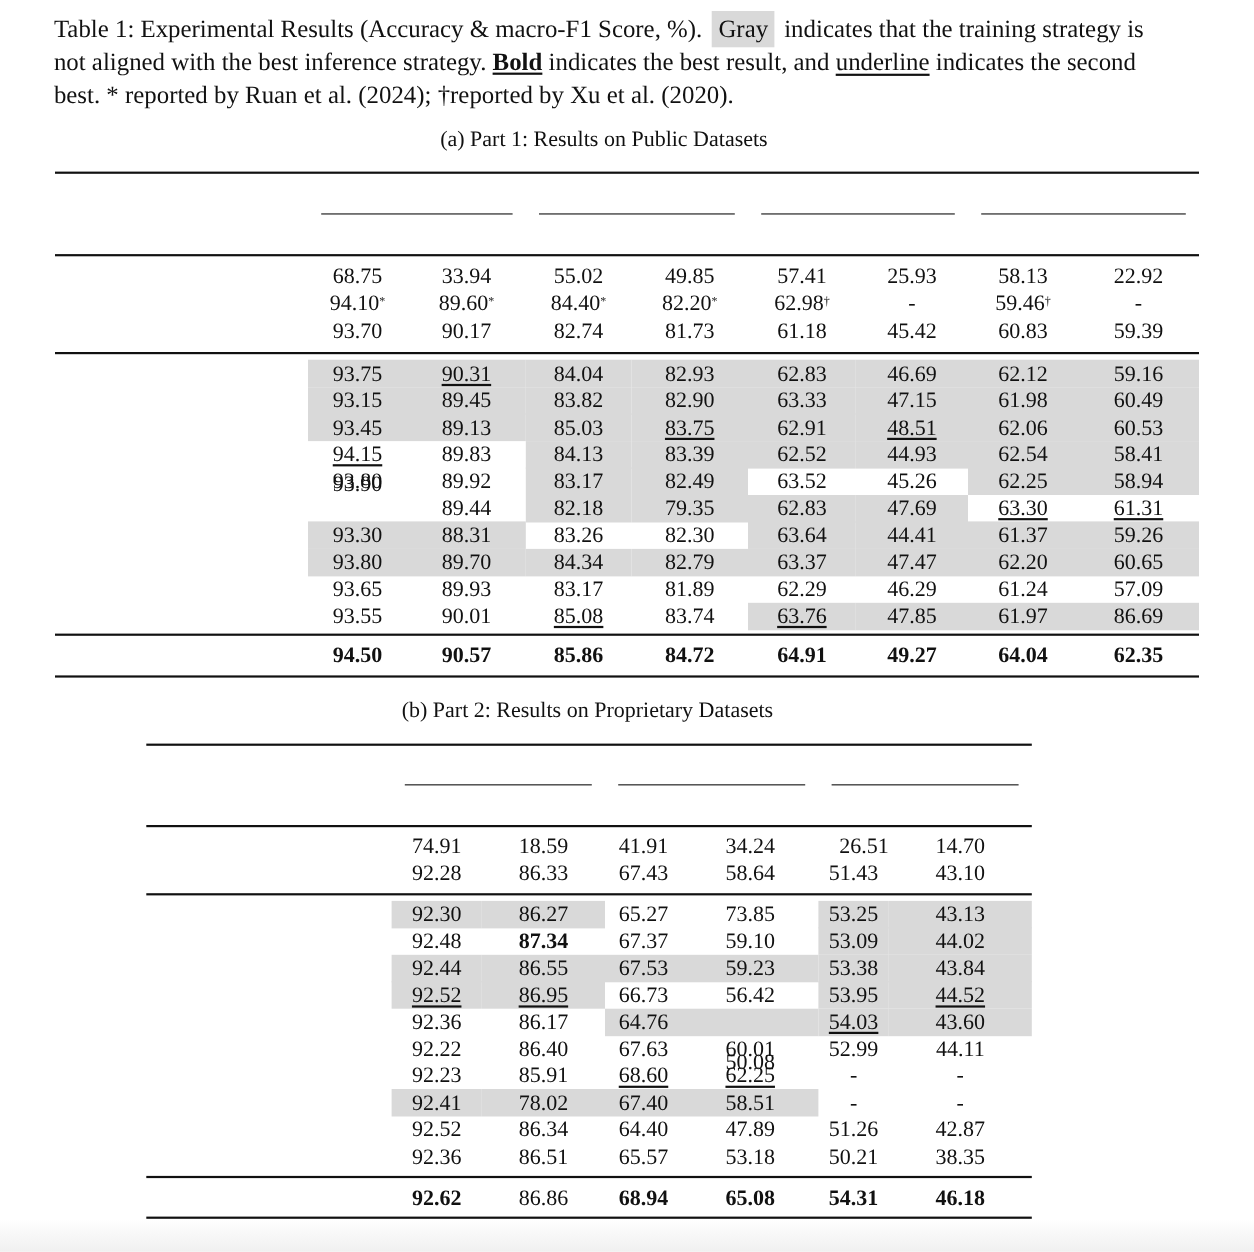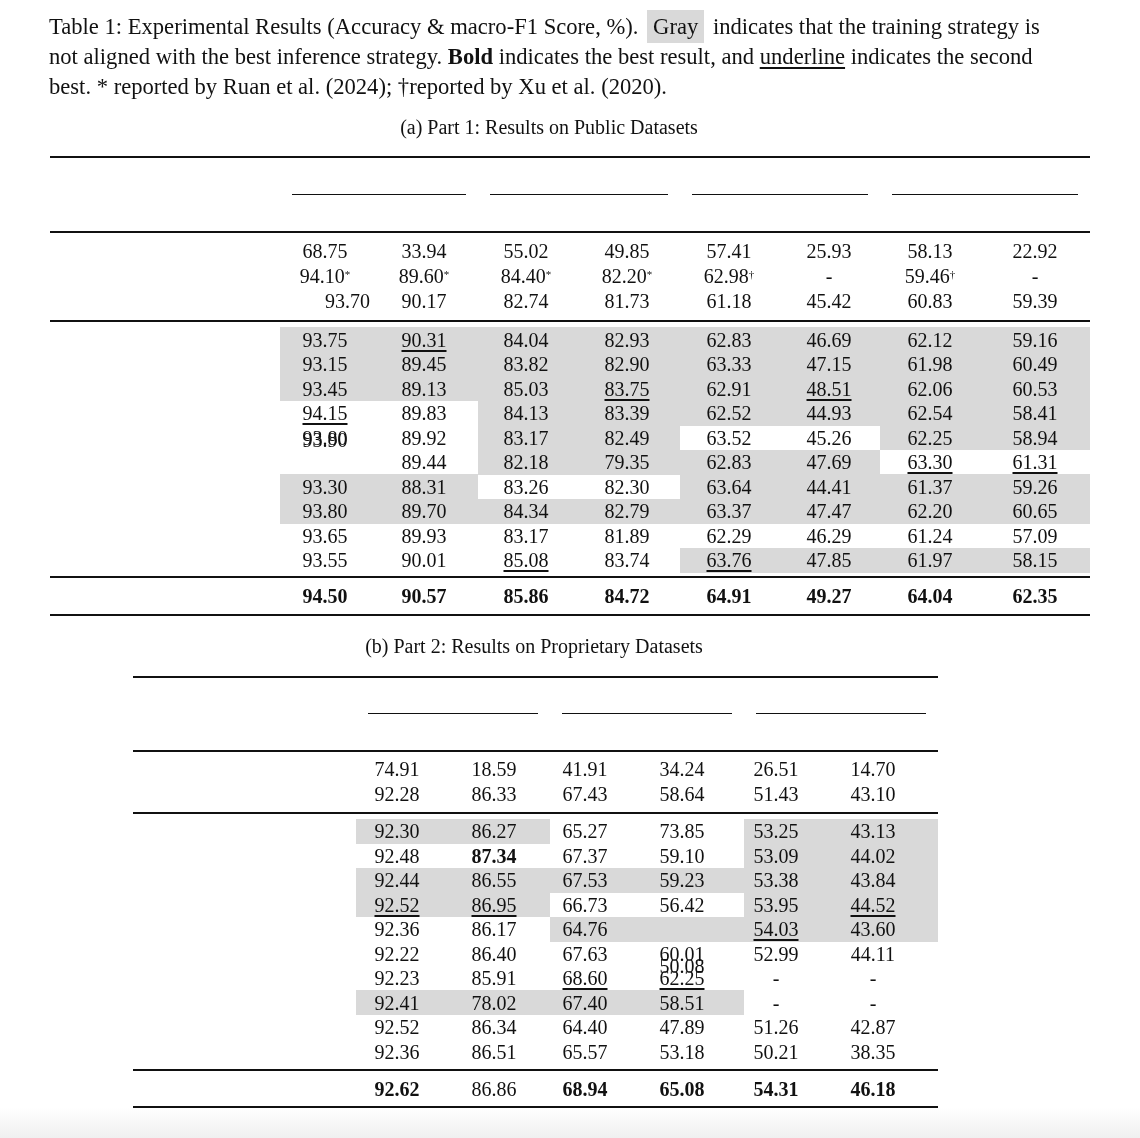--- a/index.html
+++ b/index.html
@@ -4,21 +4,21 @@
 <style>
   html, body { margin:0; padding:0; }
   body {
     width:1140px; height:1138px; background:#ffffff; position:relative; overflow:hidden;
     font-family: "Liberation Serif", "DejaVu Serif", serif; color:#111;
   }
   .bottom-fade { position:absolute; left:0; top:1108px; width:1140px; height:30px;
     background:linear-gradient(#ffffff, #f0f0f0); }
   .caption { position:absolute; left:49px; top:12px; width:1000px; font-size:22.6px; line-height:30px; }
   .caption .gray-chip { background:#d9d9d9; padding:4px 6px; margin:0 3px; }
-  .caption b { font-weight:bold; }
+  .caption b { font-weight:bold;text-decoration:underline; }
   .caption u { text-decoration:underline; text-underline-offset:3px; }
   .subcap { position:absolute; font-size:20px; text-align:center; white-space:nowrap; }
 
   .tbl { position:absolute; }
   .rule { position:absolute; background:#111; }
   .cell { position:absolute; font-size:20px; white-space:nowrap; text-align:center; line-height:24px; }
   .cell.left { text-align:left; }
   .cell.bold { font-weight:bold; }
   .cell.ul span { text-decoration:underline; text-underline-offset:3px; }
   .shade { position:absolute; background:#d9d9d9; }
@@ -135,21 +135,21 @@
 <div class="cell left" style="left: 64px; top: 264px;"></div>
 <div class="cell" style="left: 280px; width: 90px; top: 264px;"><span>94.10</span><sup>*</sup></div>
 <div class="cell" style="left: 370px; width: 108px; top: 264px;"><span>89.60</span><sup>*</sup></div>
 <div class="cell" style="left: 478px; width: 96px; top: 264px;"><span>84.40</span><sup>*</sup></div>
 <div class="cell" style="left: 574px; width: 106px; top: 264px;"><span>82.20</span><sup>*</sup></div>
 <div class="cell" style="left: 680px; width: 98px; top: 264px;"><span>62.98</span><sup>†</sup></div>
 <div class="cell" style="left: 778px; width: 102px; top: 264px;"><span>-</span></div>
 <div class="cell" style="left: 880px; width: 100px; top: 264px;"><span>59.46</span><sup>†</sup></div>
 <div class="cell" style="left: 980px; width: 110px; top: 264px;"><span>-</span></div>
 <div class="cell left" style="left: 64px; top: 289px;"></div>
-<div class="cell" style="left: 280px; width: 90px; top: 289px; text-align: right;"><span>93.70</span></div>
+<div class="cell" style="left: 280px; width: 90px; top: 289px;"><span>93.70</span></div>
 <div class="cell" style="left: 370px; width: 108px; top: 289px;"><span>90.17</span></div>
 <div class="cell" style="left: 478px; width: 96px; top: 289px;"><span>82.74</span></div>
 <div class="cell" style="left: 574px; width: 106px; top: 289px;"><span>81.73</span></div>
 <div class="cell" style="left: 680px; width: 98px; top: 289px;"><span>61.18</span></div>
 <div class="cell" style="left: 778px; width: 102px; top: 289px;"><span>45.42</span></div>
 <div class="cell" style="left: 880px; width: 100px; top: 289px;"><span>60.83</span></div>
 <div class="cell" style="left: 980px; width: 110px; top: 289px;"><span>59.39</span></div>
 <div class="cell left" style="left: 64px; top: 327.5px;"></div>
 <div class="cell" style="left: 280px; width: 90px; top: 327.5px;"><span>93.75</span></div>
 <div class="cell ul" style="left: 370px; width: 108px; top: 327.5px;"><span>90.31</span></div>
@@ -232,21 +232,21 @@
 <div class="cell" style="left: 880px; width: 100px; top: 523.5px;"><span>61.24</span></div>
 <div class="cell" style="left: 980px; width: 110px; top: 523.5px;"><span>57.09</span></div>
 <div class="cell left" style="left: 64px; top: 548px;"></div>
 <div class="cell" style="left: 280px; width: 90px; top: 548px;"><span>93.55</span></div>
 <div class="cell" style="left: 370px; width: 108px; top: 548px;"><span>90.01</span></div>
 <div class="cell ul" style="left: 478px; width: 96px; top: 548px;"><span>85.08</span></div>
 <div class="cell" style="left: 574px; width: 106px; top: 548px;"><span>83.74</span></div>
 <div class="cell ul" style="left: 680px; width: 98px; top: 548px;"><span>63.76</span></div>
 <div class="cell" style="left: 778px; width: 102px; top: 548px;"><span>47.85</span></div>
 <div class="cell" style="left: 880px; width: 100px; top: 548px;"><span>61.97</span></div>
-<div class="cell" style="left: 980px; width: 110px; top: 548px;"><span>58.15</span></div>
+<div class="cell" style="left: 980px; width: 110px; top: 548px;"><span>86.69</span></div>
 <div class="cell left" style="left: 64px; top: 584px;"></div>
 <div class="cell bold" style="left: 280px; width: 90px; top: 584px;"><span>94.50</span></div>
 <div class="cell bold" style="left: 370px; width: 108px; top: 584px;"><span>90.57</span></div>
 <div class="cell bold" style="left: 478px; width: 96px; top: 584px;"><span>85.86</span></div>
 <div class="cell bold" style="left: 574px; width: 106px; top: 584px;"><span>84.72</span></div>
 <div class="cell bold" style="left: 680px; width: 98px; top: 584px;"><span>64.91</span></div>
 <div class="cell bold" style="left: 778px; width: 102px; top: 584px;"><span>49.27</span></div>
 <div class="cell bold" style="left: 880px; width: 100px; top: 584px;"><span>64.04</span></div>
 <div class="cell bold" style="left: 980px; width: 110px; top: 584px;"><span>62.35</span></div>
 <div class="rule" style="left: 133px; top: 676px; width: 805px; height: 2px;"></div>
@@ -289,21 +289,21 @@
 <div class="cell" style="left: 438px; width: 112px; top: 720px;"></div>
 <div class="cell" style="left: 550px; width: 70px; top: 720px;"></div>
 <div class="cell" style="left: 620px; width: 124px; top: 720px;"></div>
 <div class="cell" style="left: 744px; width: 64px; top: 720px;"></div>
 <div class="cell" style="left: 808px; width: 130px; top: 720px;"></div>
 <div class="cell left" style="left: 147px; top: 757px;"></div>
 <div class="cell" style="left: 356px; width: 82px; top: 757px;"><span>74.91</span></div>
 <div class="cell" style="left: 438px; width: 112px; top: 757px;"><span>18.59</span></div>
 <div class="cell" style="left: 550px; width: 70px; top: 757px;"><span>41.91</span></div>
 <div class="cell" style="left: 620px; width: 124px; top: 757px;"><span>34.24</span></div>
-<div class="cell" style="left: 744px; width: 64px; top: 757px;"><span>26.51</span></div>
+<div class="cell" style="left: 744px; width: 64px; top: 757px; text-align: right;"><span>26.51</span></div>
 <div class="cell" style="left: 808px; width: 130px; top: 757px;"><span>14.70</span></div>
 <div class="cell left" style="left: 147px; top: 782px;"></div>
 <div class="cell" style="left: 356px; width: 82px; top: 782px;"><span>92.28</span></div>
 <div class="cell" style="left: 438px; width: 112px; top: 782px;"><span>86.33</span></div>
 <div class="cell" style="left: 550px; width: 70px; top: 782px;"><span>67.43</span></div>
 <div class="cell" style="left: 620px; width: 124px; top: 782px;"><span>58.64</span></div>
 <div class="cell" style="left: 744px; width: 64px; top: 782px;"><span>51.43</span></div>
 <div class="cell" style="left: 808px; width: 130px; top: 782px;"><span>43.10</span></div>
 <div class="cell left" style="left: 147px; top: 819px;"></div>
 <div class="cell" style="left: 356px; width: 82px; top: 819px;"><span>92.30</span></div>

